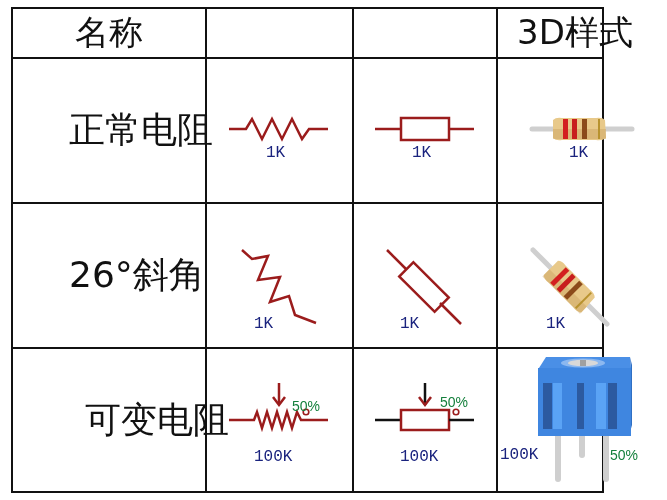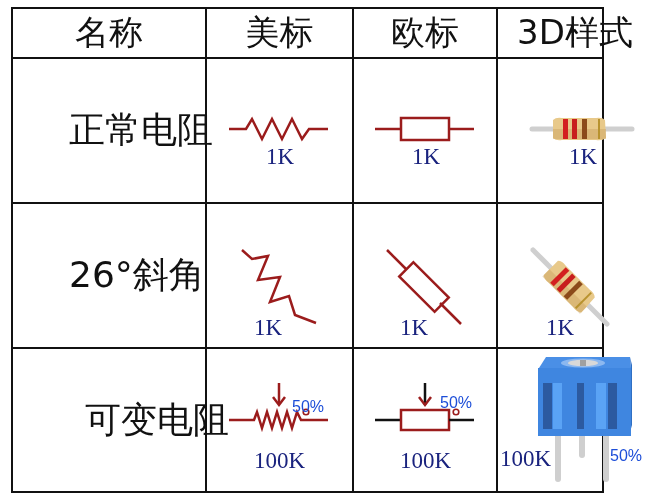--- a/index.html
+++ b/index.html
@@ -3,39 +3,37 @@
 <meta charset="utf-8">
 <style>
   html, body { margin: 0; padding: 0; background: #ffffff; }
   body { width: 667px; height: 500px; position: relative; overflow: hidden; font-family: "DejaVu Sans", sans-serif; }
   .table { position: absolute; left: 11px; top: 7px; width: 593px; height: 486px; border: 2px solid #111; box-sizing: border-box; }
   .vline { position: absolute; top: 0; bottom: 0; width: 2px; background: #111; }
   .hline { position: absolute; left: 0; right: 0; height: 2px; background: #111; }
   .cell { position: absolute; display: flex; align-items: center; justify-content: center; }
   .hdr { font-size: 34px; color: #111; top: 0; height: 48px; }
   .rowlabel { font-size: 36px; color: #111; justify-content: flex-start; padding-left: 12px; box-sizing: border-box; margin-left: 44px; }
-  .val { position: absolute; font-family: Liberation Serif, serif; color: #1a237e; font-size: 23px; }
-  .pct { position: absolute; font-family: "Liberation Sans", sans-serif; color: #1d4ed8; font-size: 16px; }
+  .val { position: absolute; font-family: Liberation Mono, monospace; color: #1a237e; font-size: 16px; }
+  .pct { position: absolute; font-family: "Liberation Sans", sans-serif; color: #15803d; font-size: 14px; }
   svg { position: absolute; overflow: visible; }
 </style>
 </head>
 <body>
 
 <div class="table">
 
   <div class="vline" style="left:192px"></div>
   <div class="vline" style="left:339px"></div>
   <div class="vline" style="left:483px"></div>
   <div class="hline" style="top:48px"></div>
   <div class="hline" style="top:193px"></div>
   <div class="hline" style="top:338px"></div>
 
   <div class="cell hdr" style="left:0;width:192px">名称</div>
-  <div class="cell hdr" style="left:194px;width:145px">美标</div>
-  <div class="cell hdr" style="left:341px;width:142px">欧标</div>
   <div class="cell hdr" style="left:485px;width:154px">3D样式</div>
 
   <div class="cell rowlabel" style="left:0;top:50px;width:192px;height:143px">正常电阻</div>
   <div class="cell rowlabel" style="left:0;top:195px;width:192px;height:143px">26°斜角</div>
   <div class="cell rowlabel" style="left:16px;top:340px;width:192px;height:142px">可变电阻</div>
 </div>
 
 <svg style="left:0;top:0" width="667" height="500">
   <polyline points="229,129 246,129 252,119 262,139 272,119 282,139 292,119 302,139 309,129 328,129" fill="none" stroke="#9b1c1c" stroke-width="2.5" stroke-linejoin="miter"></polyline>
 </svg>

